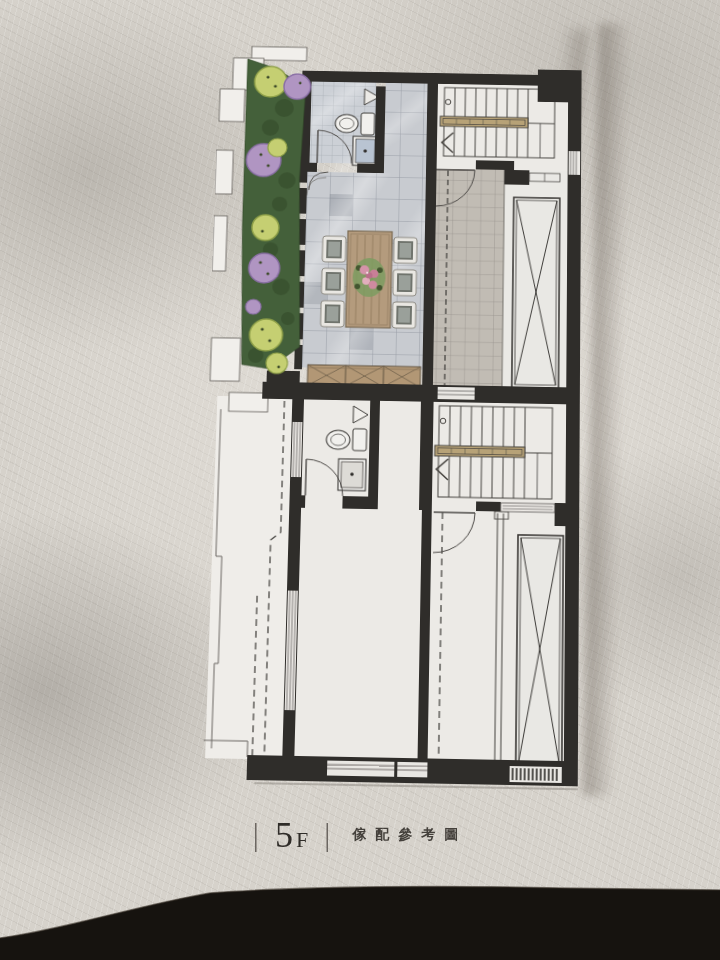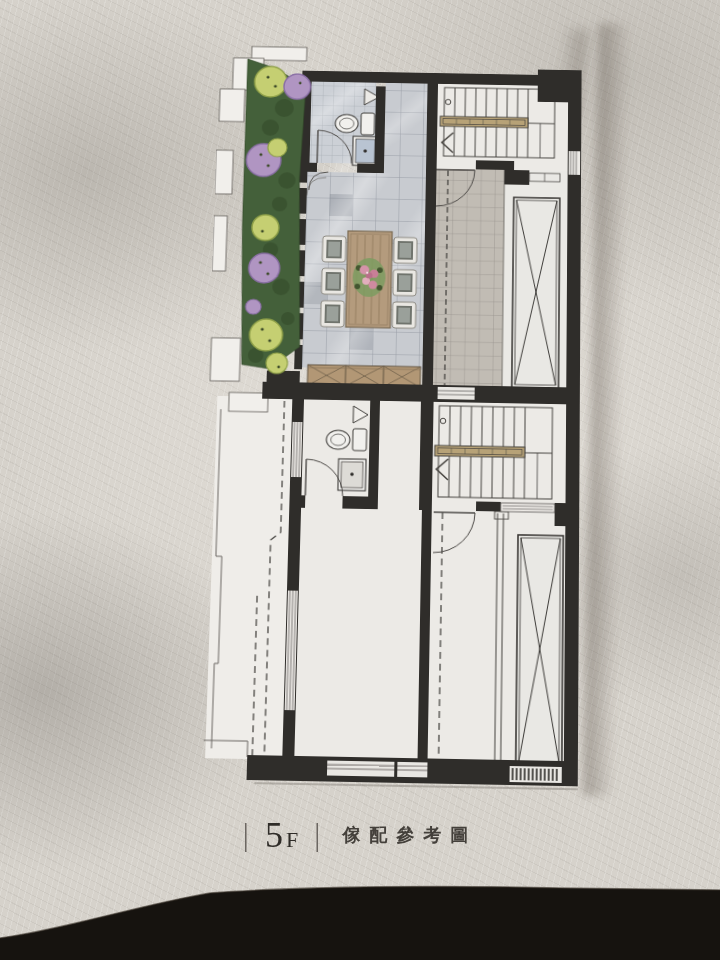--- a/index.html
+++ b/index.html
@@ -36,21 +36,21 @@
     position:absolute;left:0;top:812px;width:720px;height:46px;
     display:flex;align-items:center;justify-content:center;gap:16px;
     color:#3a3631;
   }
   .caption .bar{font-size:30px;line-height:1;color:#6b6661;transform:scaleY(1.05);font-weight:400;}
   .caption .floor{display:flex;align-items:baseline;color:#2f2c28;}
   .caption .floor .num{font-size:36px;line-height:1;letter-spacing:1px;}
   .caption .floor .suf{font-size:22px;line-height:1;margin-left:2px;}
   .caption .title{
     font-family:"DejaVu Sans", sans-serif;
-    font-size:18px;letter-spacing:9px;color:#44403b;margin-left:6px;font-weight:600;
+    font-size:14px;letter-spacing:9px;color:#44403b;margin-left:6px;font-weight:600;
   }
   .table-edge{position:absolute;left:0;top:0;width:720px;height:960px;pointer-events:none;}
 </style>
 </head>
 <body>
 
 <div class="shadow-right"></div>
 <div class="shadow-topright"></div>
 
 <div class="plan-wrap">

